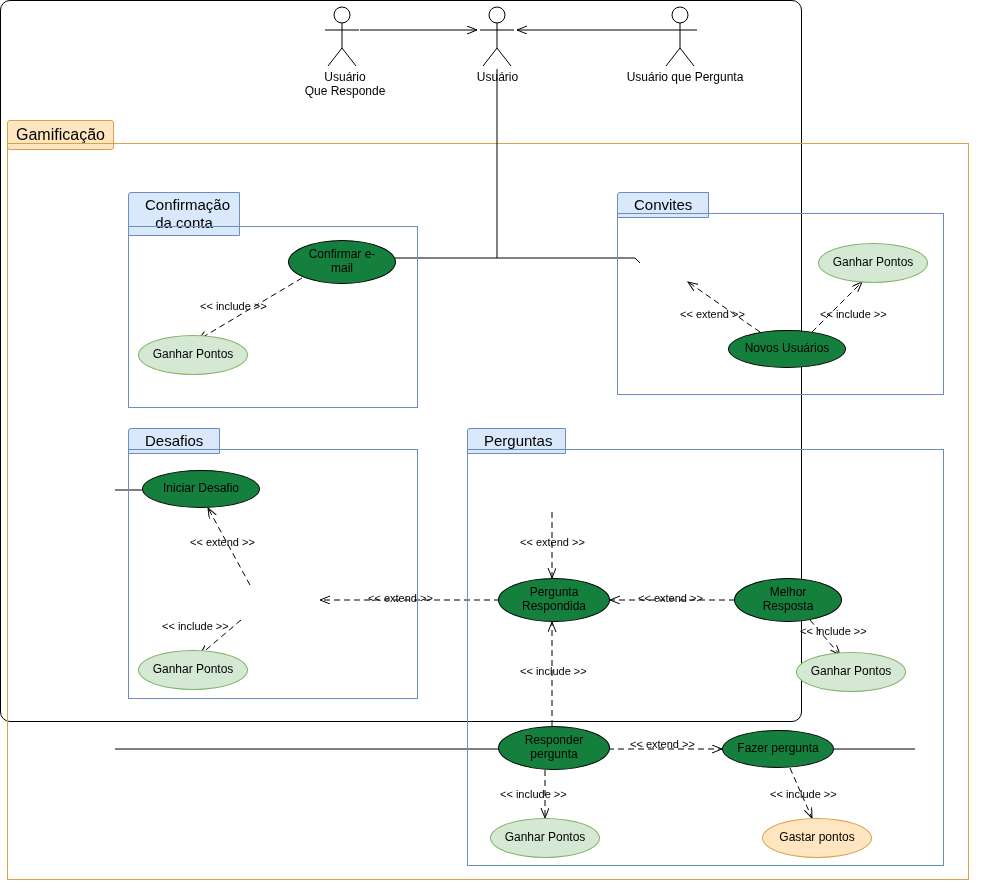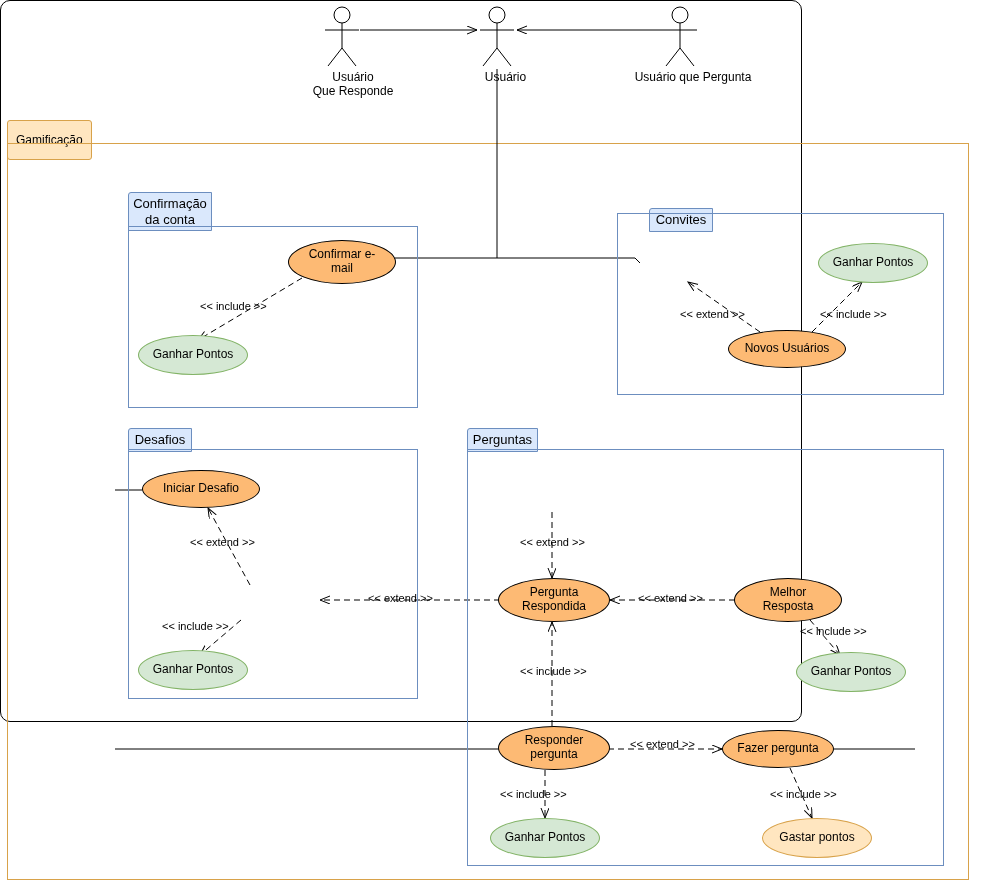--- a/index.html
+++ b/index.html
@@ -12,57 +12,56 @@
     color: #000;
     background: #fff;
   }
   .stage { position: relative; width: 981px; height: 891px; }
   .sys-boundary { border: 1px solid #000; border-radius: 10px; background: transparent; }
   .pkg-tab {
     position: absolute;
     border: 1px solid #d8a24a;
     background: #ffe6c0;
     border-radius: 3px;
-    padding: 12px 8px;
-    font-size: 12px;
+    padding: 5px 8px;
+    font-size: 16px;
   }
   .pkg-border { position: absolute; border: 1px solid #d8a24a; background: transparent; }
   .sub-tab {
     position: absolute;
     background: #dae8fc;
     border: 1px solid #6c8ebf;
     border-top-left-radius: 3px;
-    padding: 3px 2px;
-    font-size: 13px;
+    padding: 3px 16px;
+    font-size: 15px;
     text-align: center;
     line-height: 1.2;
   }
   .sub-border { position: absolute; border: 1px solid #6c8ebf; background: transparent; }
   .ellipse {
     position: absolute;
     border: 1px solid #000;
     border-radius: 50%;
-    background: #fdba74;
+    background: #15803d;
     display: flex;
     align-items: center;
     justify-content: center;
     text-align: center;
     font-size: 12px;
     padding: 2px;
     box-sizing: border-box;
     line-height: 1.15;
   }
   .ellipse.green { background: #d5e8d4; border-color: #82b366; }
   .ellipse.orange { background: #ffe6c0; border-color: #d8a24a; }
   .actor-label {
     position: absolute;
     text-align: center;
     font-size: 12px;
     line-height: 1.2;
-    margin-left: 8px;
   }
   .stereo {
     position: absolute;
     font-size: 11px;
     color: #000;
     background: transparent;
     white-space: nowrap;
   }
   svg.lines { position: absolute; left: 0; top: 0; width: 981px; height: 891px; pointer-events: none; }
 </style>
@@ -157,21 +156,21 @@
 
   <div class="actor-label" style="left:300px; top:70px; width:90px; white-space:pre-line;">Usuário
 Que Responde</div>
   <div class="actor-label" style="left:470px; top:70px; width:55px;">Usuário</div>
   <div class="actor-label" style="left:620px; top:70px; width:130px;">Usuário que Pergunta</div>
 
   <div class="sub-tab" style="left:128px; top:192px; width:78px; white-space:pre-line;">Confirmação
 da conta</div>
   <div class="sub-border" style="left:128px; top:226px; width:288px; height:180px;"></div>
 
-  <div class="sub-tab" style="left:649px; top:192px; width:58px;margin-top:16px;">Convites</div>
+  <div class="sub-tab" style="left:617px; top:192px; width:58px;">Convites</div>
   <div class="sub-border" style="left:617px; top:213px; width:325px; height:180px;"></div>
 
   <div class="sub-tab" style="left:128px; top:428px; width:58px;">Desafios</div>
   <div class="sub-border" style="left:128px; top:449px; width:288px; height:248px;"></div>
 
   <div class="sub-tab" style="left:467px; top:428px; width:65px;">Perguntas</div>
   <div class="sub-border" style="left:467px; top:449px; width:475px; height:415px;"></div>
 
   <div class="ellipse" style="left:288px; top:240px; width:108px; height:44px; white-space:pre-line;">Confirmar e-
 mail</div>

